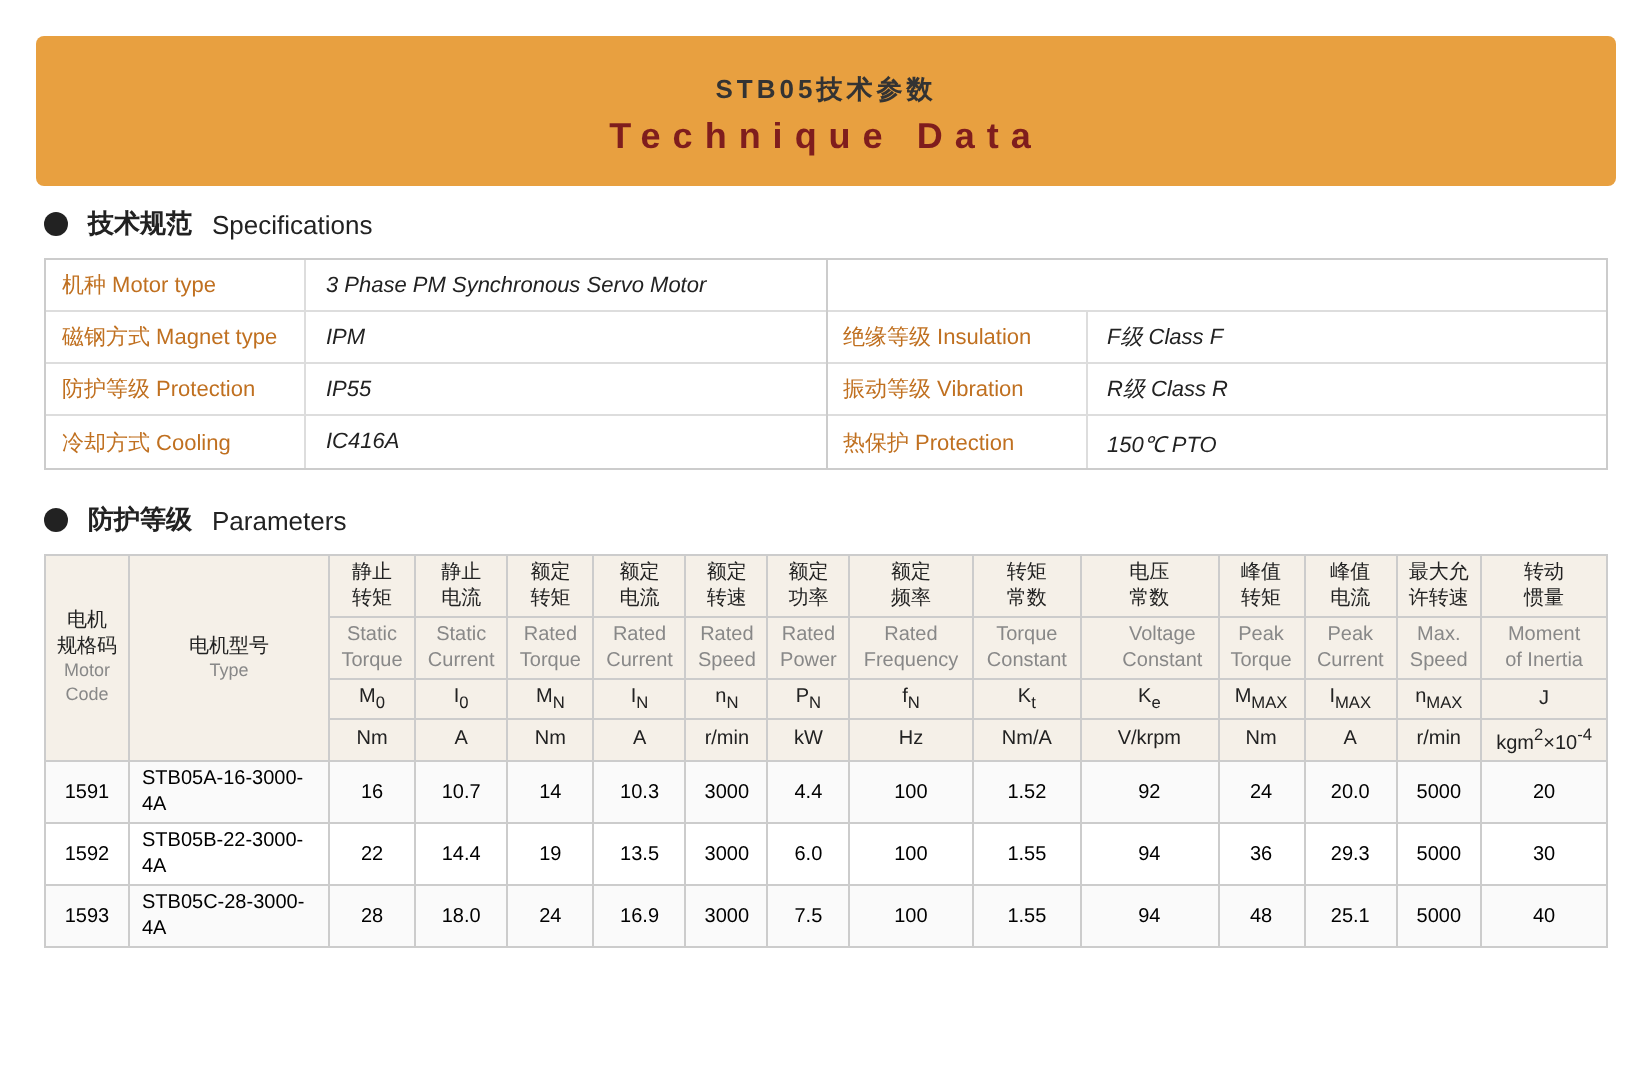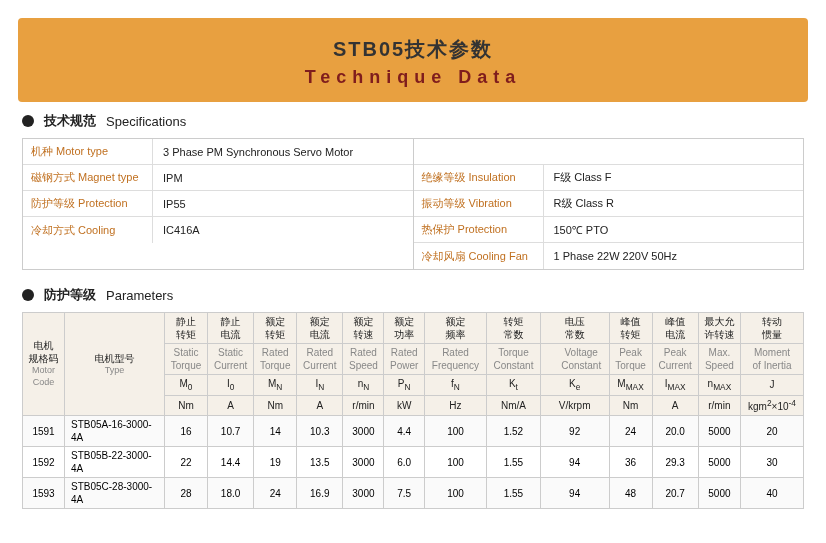--- a/index.html
+++ b/index.html
@@ -13,21 +13,21 @@
     }
 
     .header-banner {
       background: #E8A040;
       text-align: center;
       padding: 18px 0 14px 0;
       margin: 18px 18px 0 18px;
       border-radius: 4px;
     }
     .header-title-cn {
-      font-size: 20px;
+      font-size: 13px;
       font-weight: bold;
       color: #333;
       letter-spacing: 2px;
     }
     .header-title-en {
       font-size: 18px;
       font-weight: bold;
       color: #7f1d1d;
       letter-spacing: 6px;
       margin-top: 4px;
@@ -88,20 +88,21 @@
       border-right: 1px solid #ddd;
       flex-shrink: 0;
     }
     .specs-value {
       padding: 4px 10px;
       font-size: 11px;
       color: #222;
       display: flex;
       align-items: center;
       flex: 1;
+      font-style: italic;
     }
     .specs-divider {
       width: 1px;
       background: #ccc;
     }
 
     .params-section {
       padding: 6px 22px 0 22px;
     }
 
@@ -179,24 +180,20 @@
         <div class="specs-label">绝缘等级 Insulation</div>
         <div class="specs-value">F级  Class F</div>
       </div>
       <div class="specs-row">
         <div class="specs-label">振动等级 Vibration</div>
         <div class="specs-value">R级  Class R</div>
       </div>
       <div class="specs-row">
         <div class="specs-label">热保护 Protection</div>
         <div class="specs-value">150℃ PTO</div>
-      </div>
-      <div class="specs-row">
-        <div class="specs-label">冷却风扇 Cooling Fan</div>
-        <div class="specs-value">1 Phase  22W  220V  50Hz</div>
       </div>
     </div>
   </div>
 </div>
 
 <div class="params-section">
   <div class="section-heading">
     <div class="bullet"></div>
     <span class="section-title-cn">防护等级</span>
     <span class="section-title-en">Parameters</span>
@@ -316,19 +313,19 @@
     <td>28</td>
     <td>18.0</td>
     <td>24</td>
     <td>16.9</td>
     <td>3000</td>
     <td>7.5</td>
     <td>100</td>
     <td>1.55</td>
     <td>94</td>
     <td>48</td>
-    <td>20.7</td>
+    <td>25.1</td>
     <td>5000</td>
     <td>40</td>
   </tr>
       </tbody>
   </table>
 </div>
 
 </body></html>

